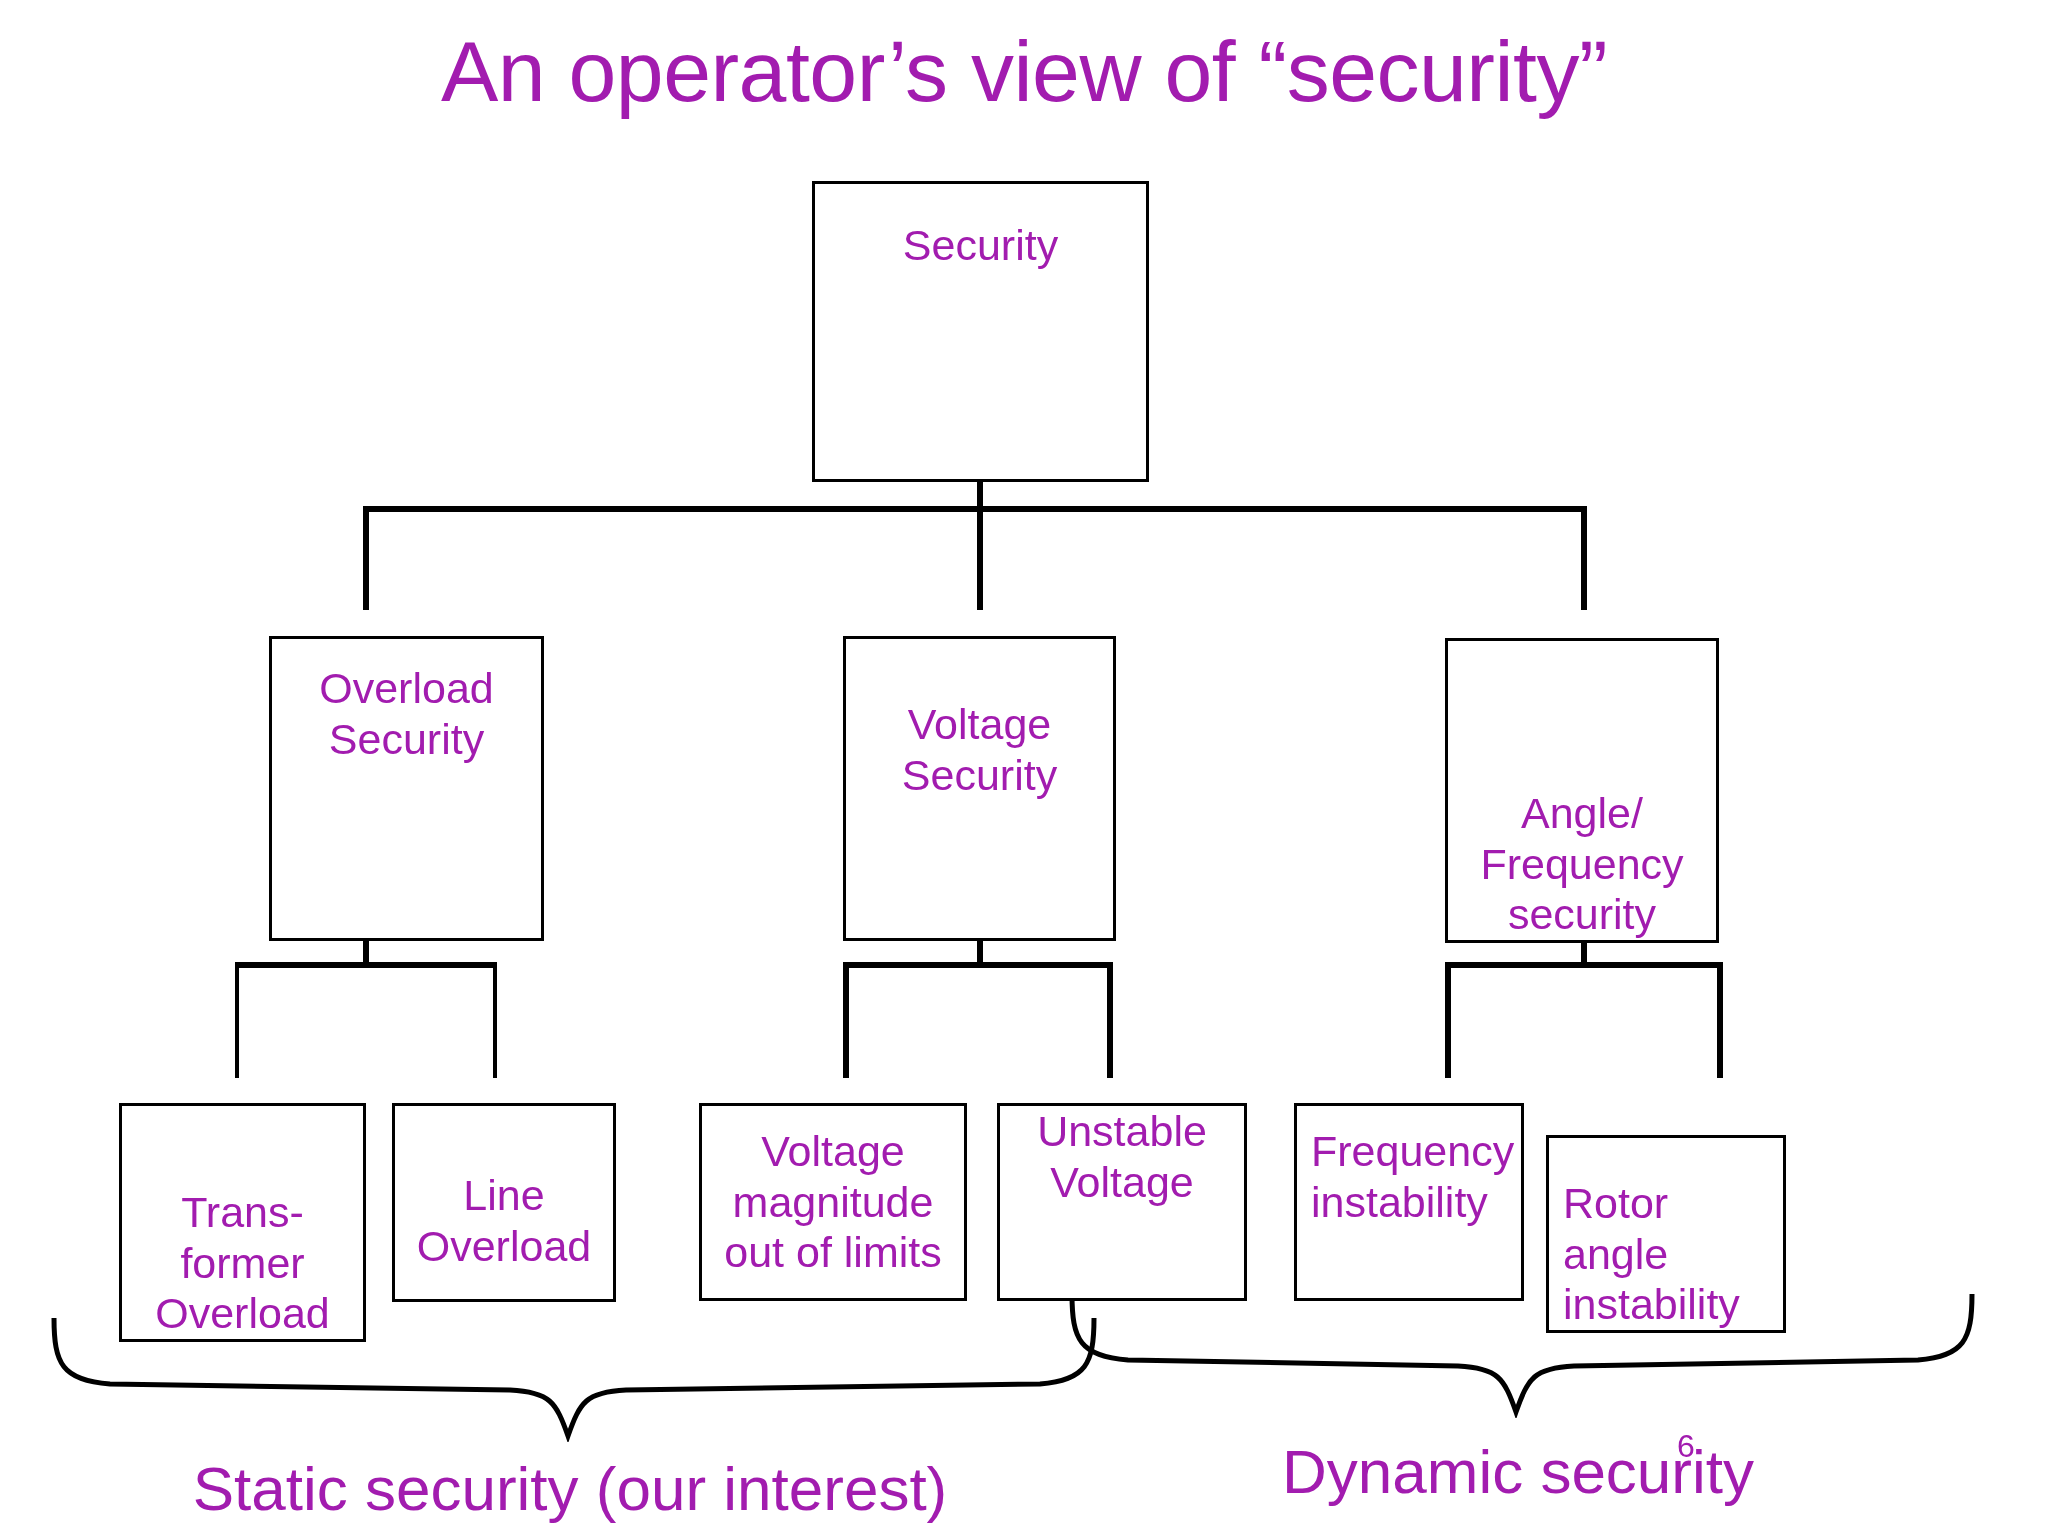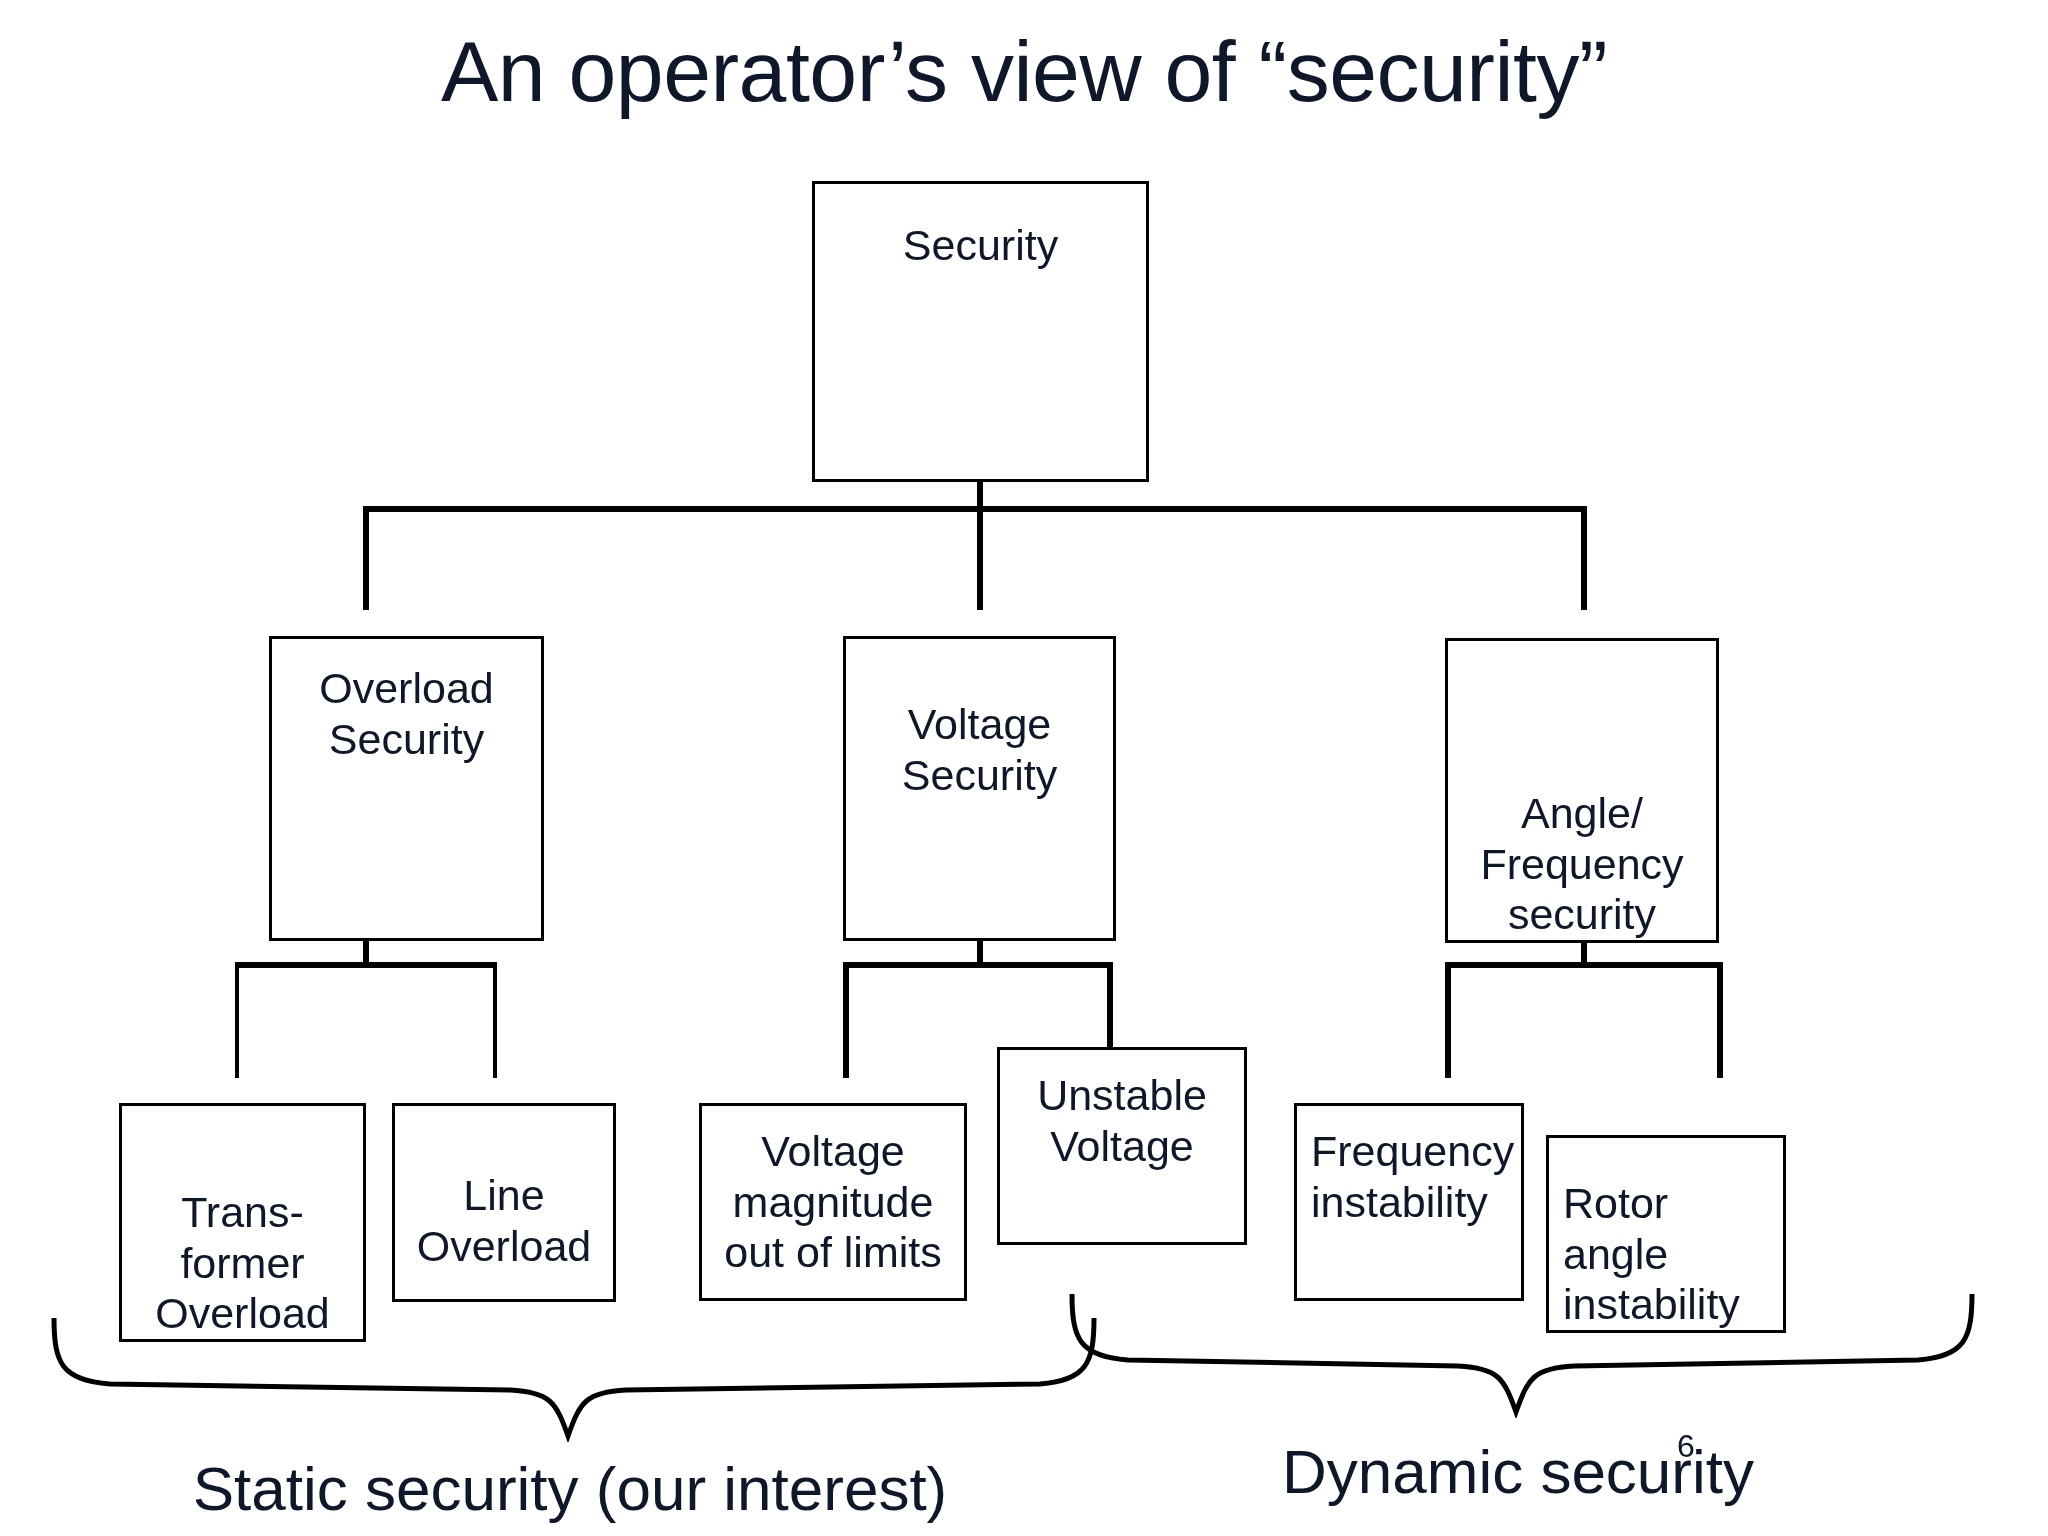--- a/index.html
+++ b/index.html
@@ -6,21 +6,21 @@
     margin: 0;
     padding: 0;
     background: #ffffff;
   }
   #slide {
     position: relative;
     width: 2048px;
     height: 1536px;
     background: #ffffff;
     font-family: "Liberation Sans", sans-serif;
-    color: #0f172a;
+    color: #a21caf;
     overflow: hidden;
   }
   #slide-title {
     position: absolute;
     left: 0;
     top: 26px;
     width: 2048px;
     text-align: center;
     font-size: 86px;
     line-height: 1.05;
@@ -137,21 +137,21 @@
     <span class="label">Line
 Overload</span>
   </div>
 
   <div class="node" style="left:699px; top:1074px; width:268px; height:198px; align-items:flex-start; padding-top:20px;">
     <span class="label">Voltage
 magnitude
 out of limits</span>
   </div>
 
-  <div class="node" style="left:997px; top:1018px; width:250px; height:198px; align-items:flex-start; padding-top:20px;">
+  <div class="node" style="left:997px; top:1074px; width:250px; height:198px; align-items:flex-start; ">
     <span class="label">Unstable
 Voltage</span>
   </div>
 
   <div class="node align-left" style="left:1294px; top:1074px; width:230px; height:198px; align-items:flex-start; padding:20px 0 0 14px;">
     <span class="label">Frequency
 instability</span>
   </div>
 
   <div class="node align-left" style="left:1546px; top:1106px; width:240px; height:198px; align-items:flex-end; padding:24px 0 0 14px;">

